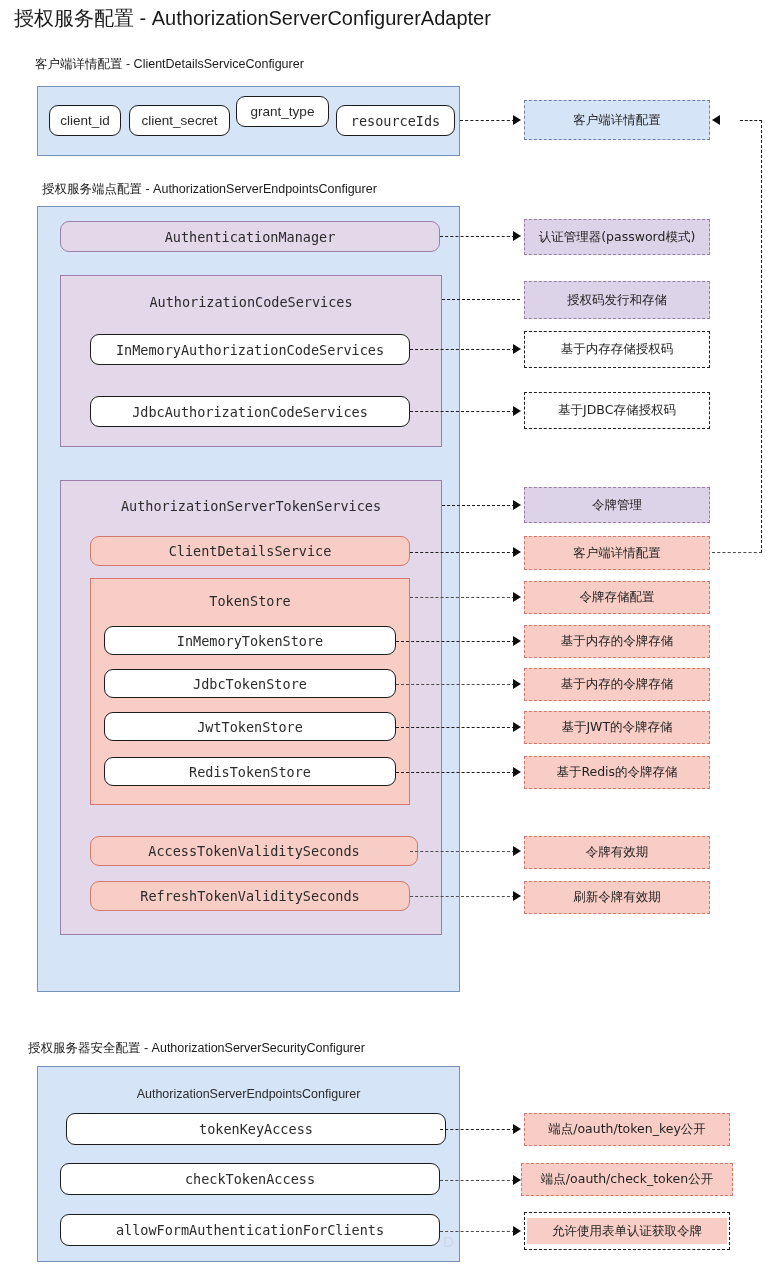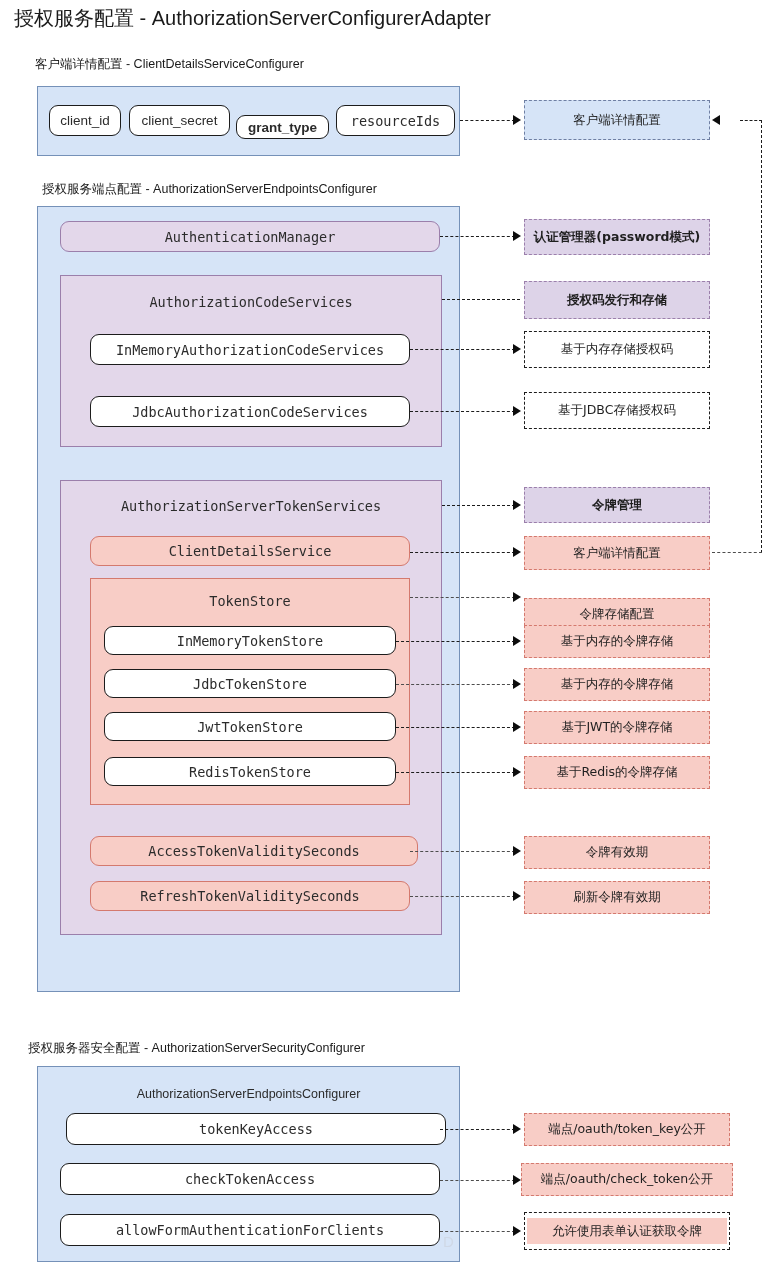--- a/index.html
+++ b/index.html
@@ -87,21 +87,21 @@
     justify-content: center;
     border: 1.3px dashed #1c1c1c;
     background: #ffffff;
     font-family: "DejaVu Sans", sans-serif;
     font-size: 12.5px;
     color: #1f1f1f;
     white-space: nowrap;
     text-align: center;
   }
   .note.blue   { background:#d6e4f7; border-color:#6f7fa3; }
-  .note.purple { background:#ddd3e8; border-color:#9b7fab;font-weight:bold; }
+  .note.purple { background:#ddd3e8; border-color:#9b7fab; }
   .note.red    { background:#f8cdc6; border-color:#d4796e; }
   .note.plain  { background:#ffffff; border-color:#1c1c1c; }
 
   
   .note.inset-fill { background: transparent; border-color:#1c1c1c; }
   .note.inset-fill::before {
     content:"";
     position:absolute;
     left:2px; right:2px; top:5px; bottom:5px;
     background:#f8cdc6;
@@ -150,21 +150,21 @@
     <span class="cn">授权服务配置</span><span> - </span><span>AuthorizationServerConfigurerAdapter</span>
   </div>
 
   <div class="section-caption" style="left:35px; top:56px;">客户端详情配置 - ClientDetailsServiceConfigurer</div>
 
   <div class="group" style="left:37px; top:86px; width:423px; height:70px;">
   </div>
 
   <div class="item white sans" style="left:49px; top:105px; width:72px; height:31px;">client_id</div>
   <div class="item white sans" style="left:129px; top:105px; width:101px; height:31px;">client_secret</div>
-  <div class="item white sans" style="left:236px; top:115px; width:93px; height:24px;font-weight:bold;">grant_type</div>
+  <div class="item white sans" style="left:236px; top:96px; width:93px; height:31px;">grant_type</div>
   <div class="item white" style="left:336px; top:105px; width:119px; height:31px;">resourceIds</div>
 
   <div class="conn" style="left:460px; top:120px; width:55px;"></div>
   <div class="arrow" style="left:513px; top:115px;"></div>
 
   <div class="note blue" style="left:524px; top:100px; width:186px; height:40px;">
     <span>客户端详情配置</span>
   </div>
 
   <div class="conn" style="left:740px; top:120px; width:22px;"></div>
@@ -219,21 +219,21 @@
   <div class="arrow" style="left:513px; top:547px;"></div>
   <div class="note red" style="left:524px; top:536px; width:186px; height:34px;">
     <span>客户端详情配置</span>
   </div>
 
   <div class="group red" style="left:90px; top:578px; width:320px; height:227px;">
     <div class="group-label" style="top:14px;">TokenStore</div>
   </div>
   <div class="conn grey" style="left:410px; top:597px; width:105px;"></div>
   <div class="arrow" style="left:513px; top:592px;"></div>
-  <div class="note red" style="left:524px; top:581px; width:186px; height:33px;margin-top:17px;">
+  <div class="note red" style="left:524px; top:581px; width:186px; height:33px;">
     <span>令牌存储配置</span>
   </div>
 
   <div class="item white" style="left:104px; top:626px; width:292px; height:29px;">InMemoryTokenStore</div>
   <div class="conn" style="left:396px; top:641px; width:119px;"></div>
   <div class="arrow" style="left:513px; top:636px;"></div>
   <div class="note red" style="left:524px; top:625px; width:186px; height:33px;">
     <span>基于内存的令牌存储</span>
   </div>
 

